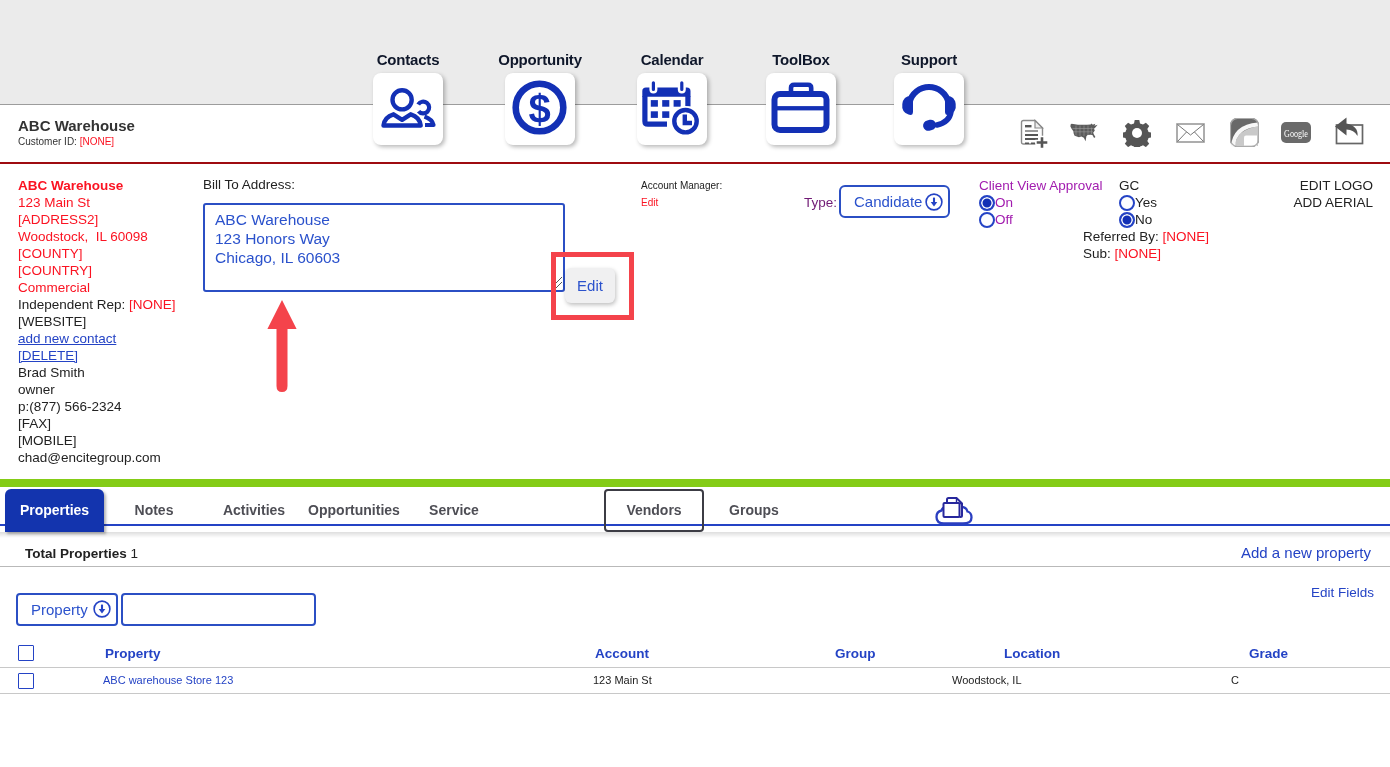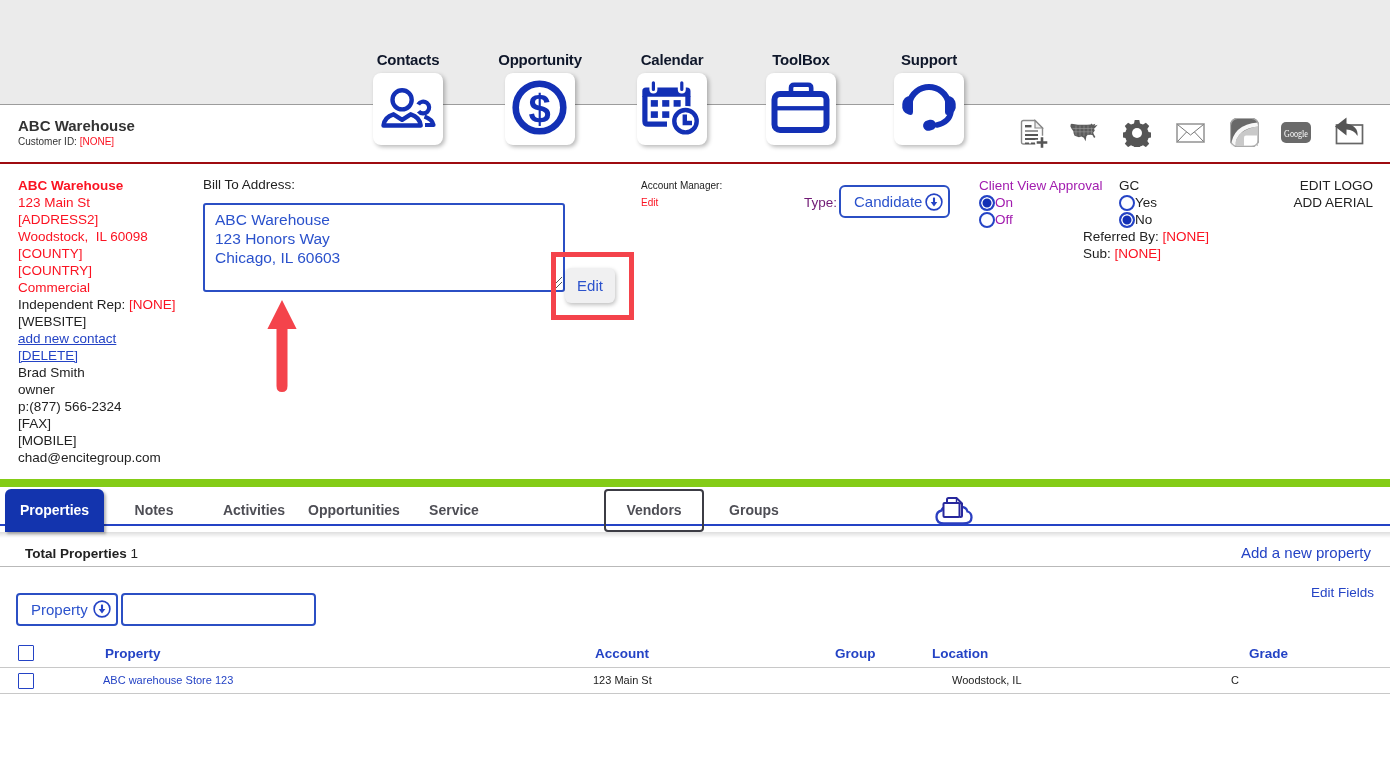--- a/index.html
+++ b/index.html
@@ -233,21 +233,21 @@
         <circle cx="9" cy="9" r="7.9" fill="none" stroke="#2443c5" stroke-width="1.6"></circle>
         <line x1="9" y1="4.6" x2="9" y2="9.4" stroke="#2443c5" stroke-width="2.1"></line>
         <path d="M5.7 8.9 L12.3 8.9 L9 13.6 Z" fill="#2443c5"></path>
       </svg></div>
   <div class="abs" id="propinput"></div>
 
   <div class="cb" style="left:18px; top:645px;"></div>
   <div class="thead" style="left:105px;">Property</div>
   <div class="thead" style="left:595px;">Account</div>
   <div class="thead" style="left:835px;">Group</div>
-  <div class="thead" style="left:932px;text-align:center;">Location</div>
+  <div class="thead" style="left:1004px;text-align:center;">Location</div>
   <div class="thead" style="left:1233px;margin-left:16px;">Grade</div>
   <div class="abs" id="grayline2"></div>
   <div class="cb" style="left:18px; top:673px;"></div>
   <div class="tcell" style="left:103px; color:#2443c5;">ABC warehouse Store 123</div>
   <div class="tcell" style="left:593px;">123 Main St</div>
   <div class="tcell" style="left:952px;">Woodstock, IL</div>
   <div class="tcell" style="left:1231px;">C</div>
   <div class="abs" id="grayline3"></div>
 </div>
 

